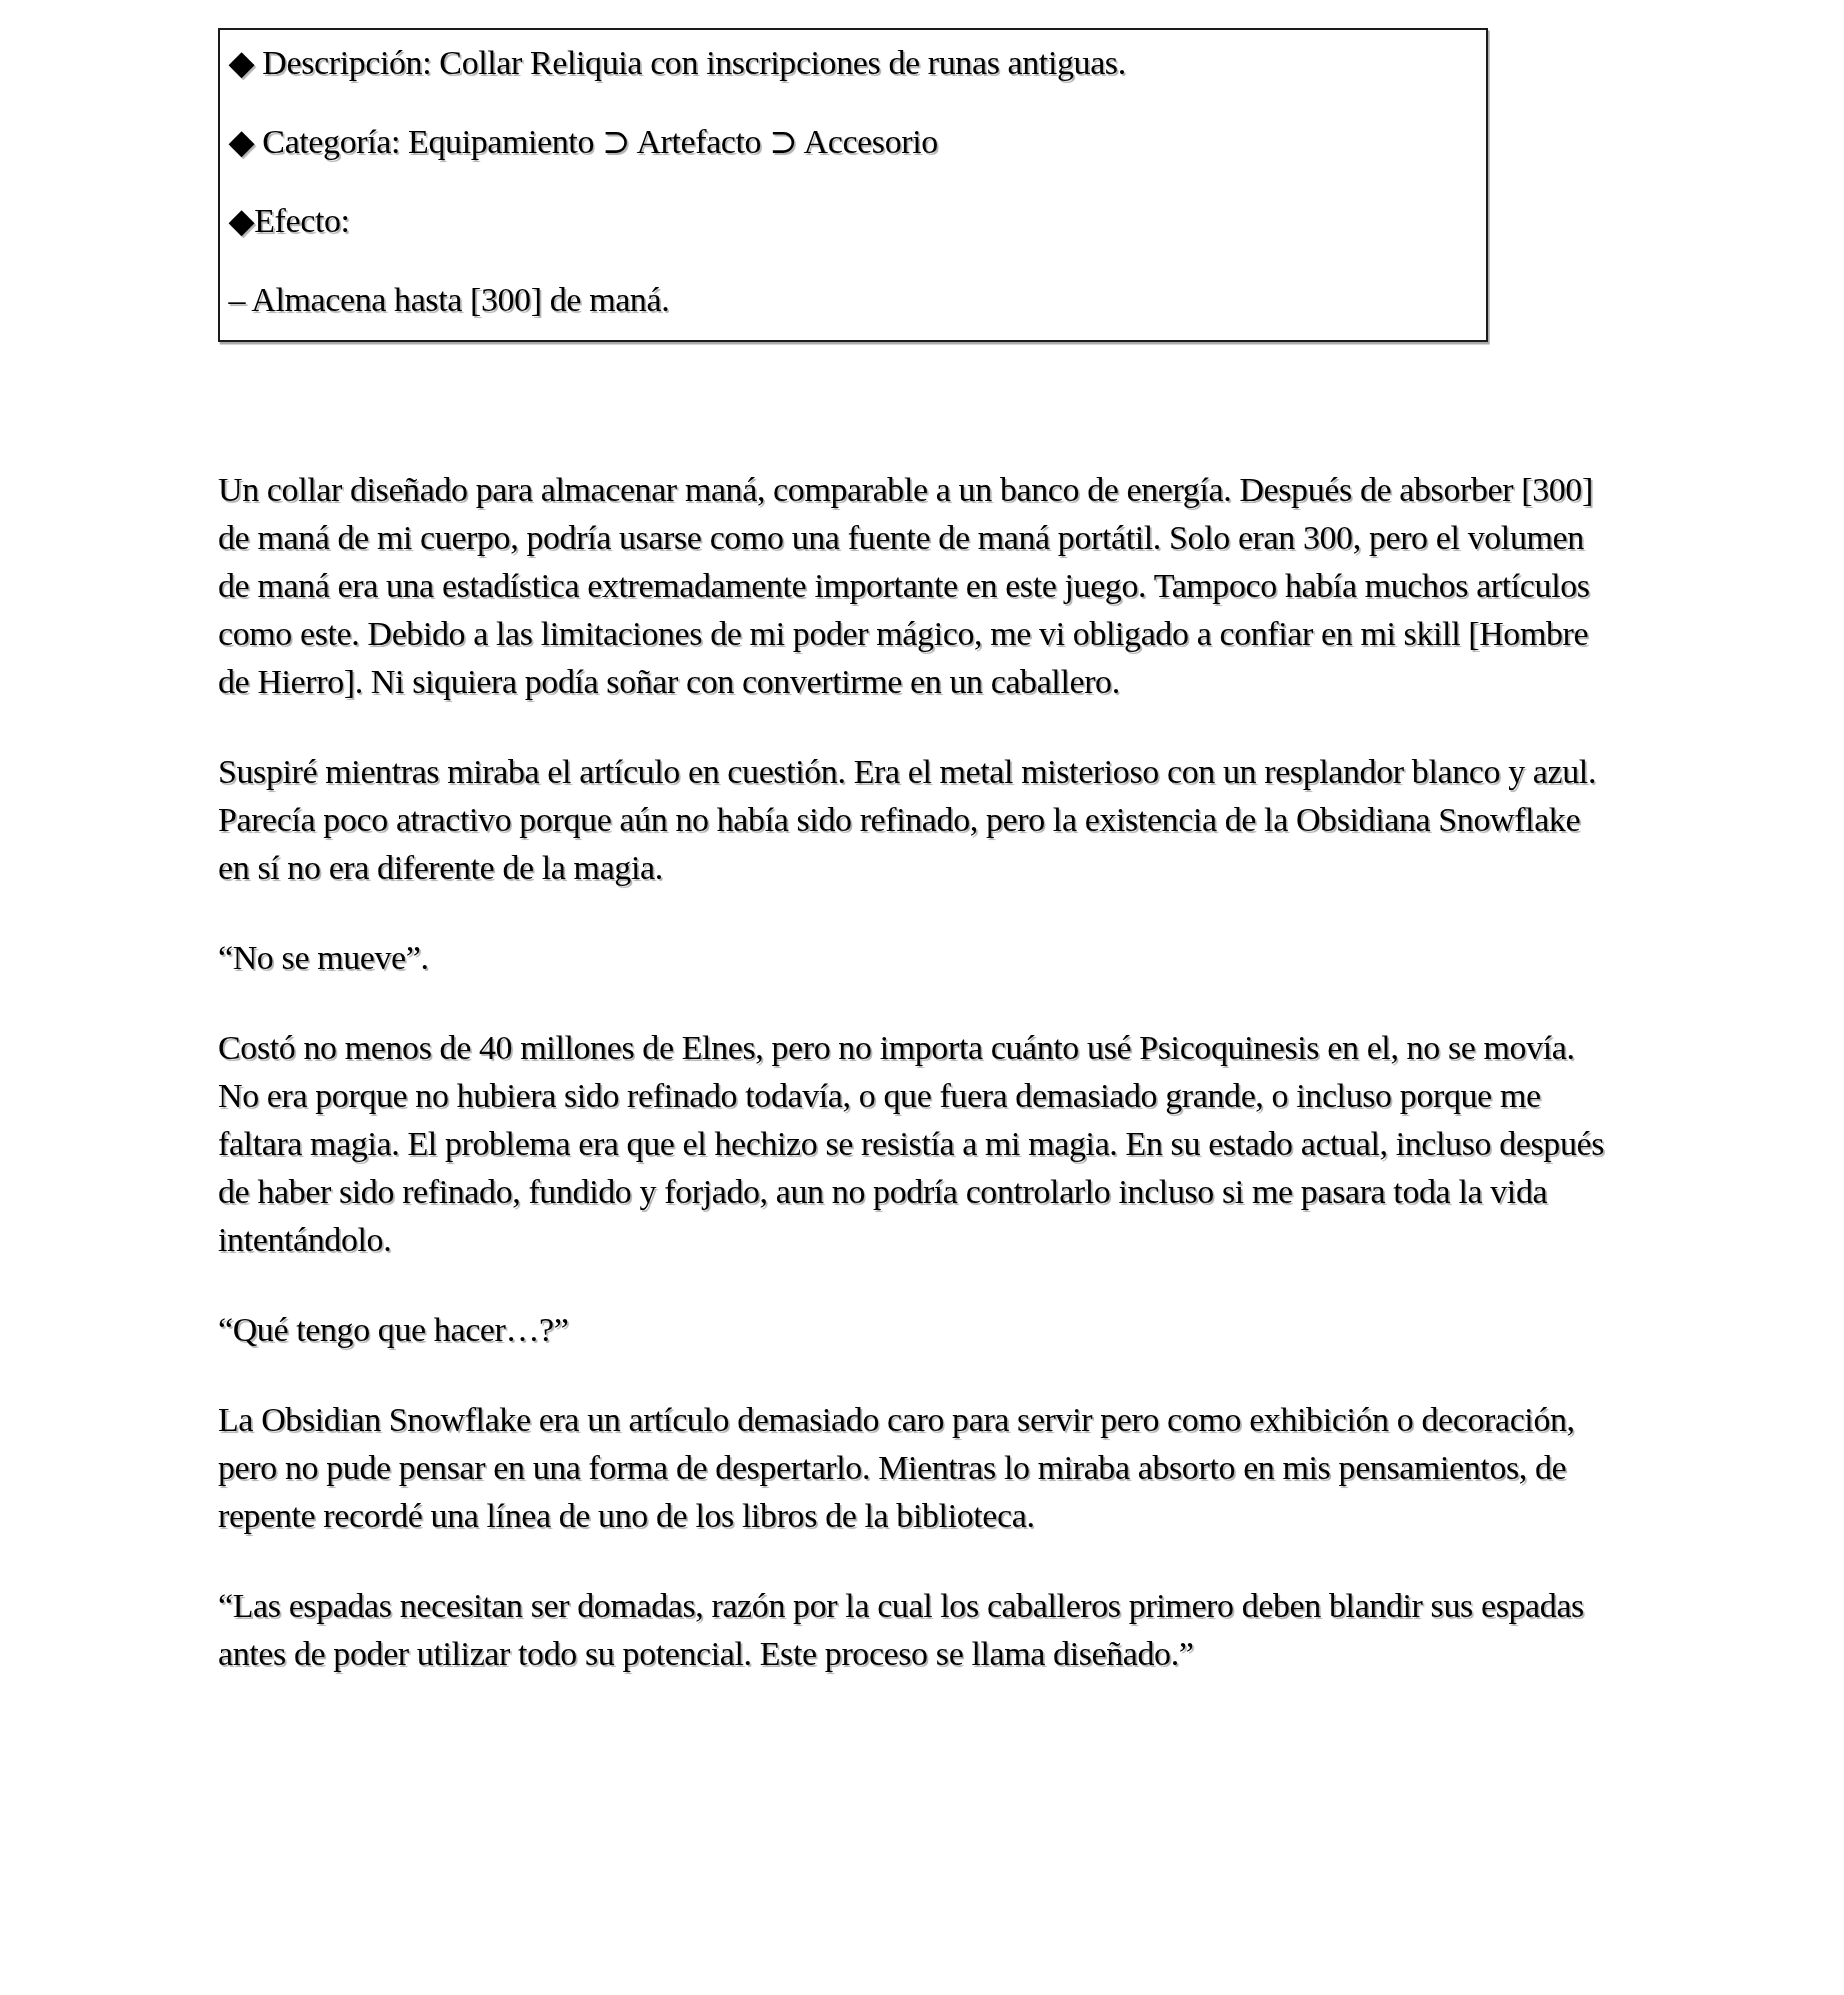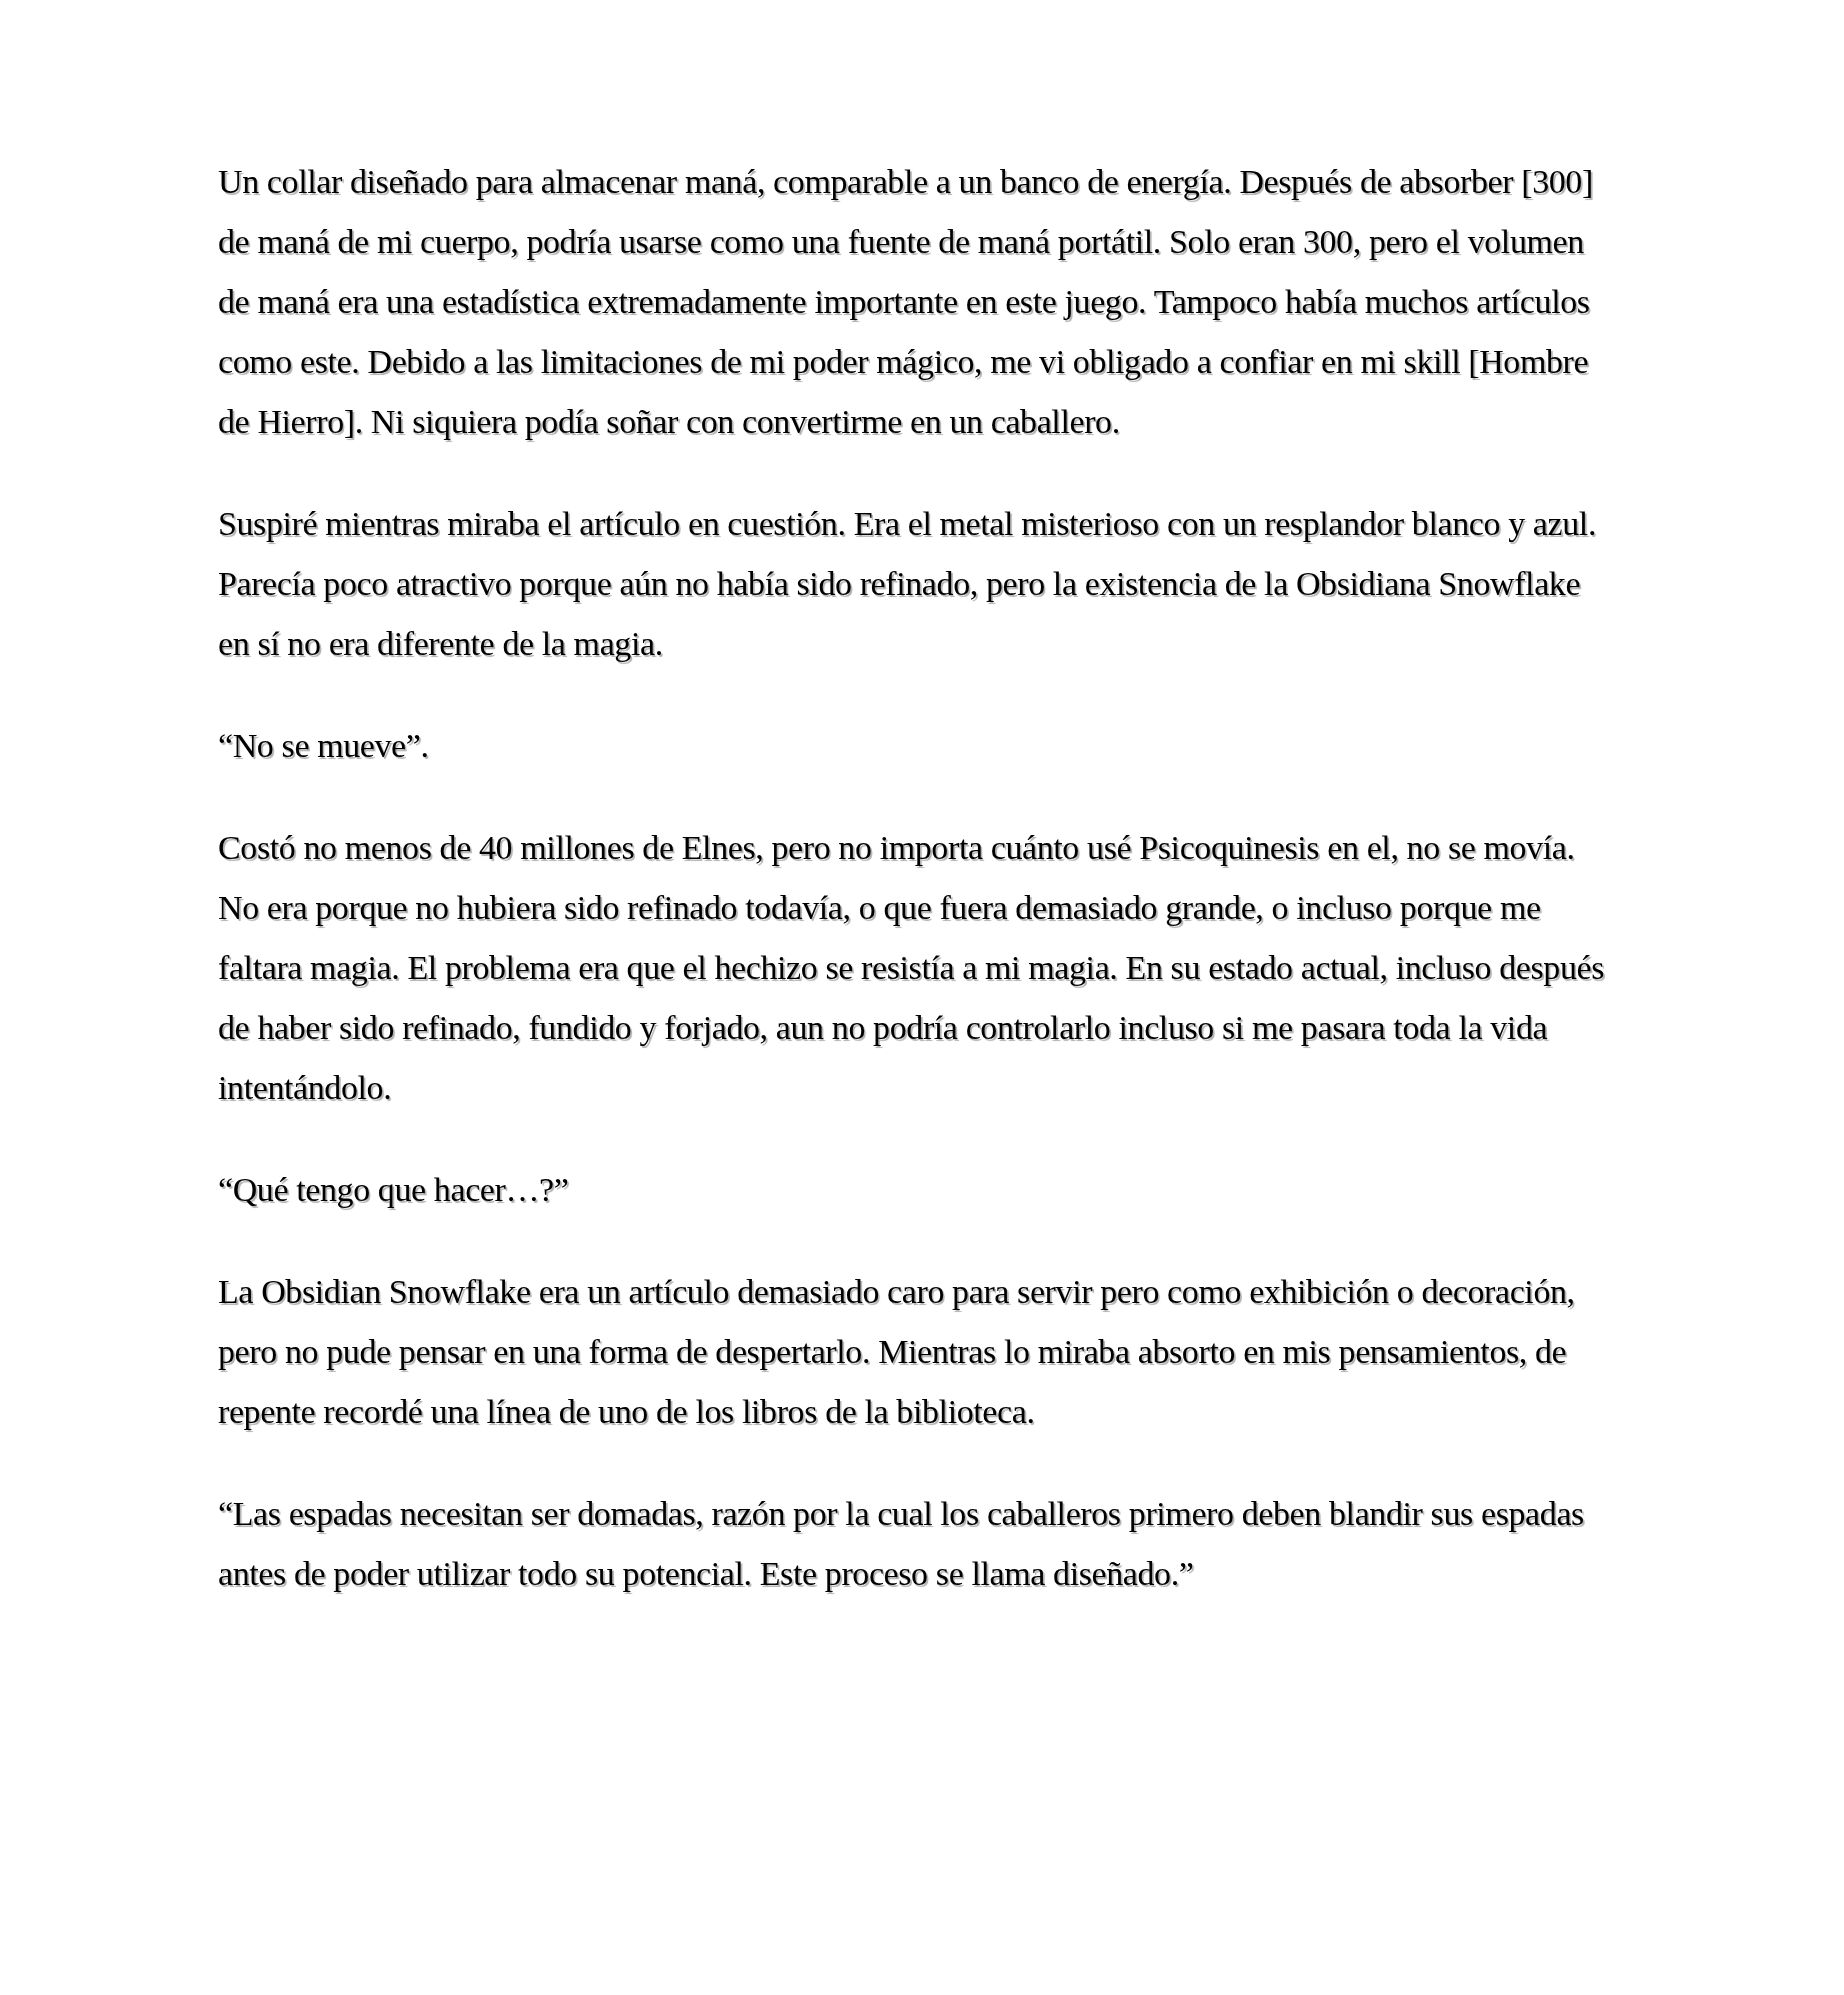--- a/index.html
+++ b/index.html
@@ -37,30 +37,36 @@
     margin-bottom: 0;
   }
   
   .content {
     width: 1390px;
     margin-top: 124px;
   }
   .content p {
     margin: 0 0 42px 0;
     font-size: 34px;
-    line-height: 60px;
+    line-height: 48px;
     letter-spacing: -0.4px;
     text-shadow: 1.7px 1.7px 0.8px #b3b3b3;
   }
 </style>
 </head>
 <body>
 
 <div class="page">
 
+  <div class="infobox">
+    <p>◆ Descripción: Collar Reliquia con inscripciones de runas antiguas.</p>
+    <p>◆ Categoría: Equipamiento ⊃ Artefacto ⊃ Accesorio</p>
+    <p>◆Efecto:</p>
+    <p>– Almacena hasta [300] de maná.</p>
+  </div>
 
   <div class="content">
     <p>Un collar diseñado para almacenar maná, comparable a un banco de energía. Después de absorber [300] de maná de mi cuerpo, podría usarse como una fuente de maná portátil. Solo eran 300, pero el volumen de maná era una estadística extremadamente importante en este juego. Tampoco había muchos artículos como este. Debido a las limitaciones de mi poder mágico, me vi obligado a confiar en mi skill [Hombre de Hierro]. Ni siquiera podía soñar con convertirme en un caballero.</p>
     <p>Suspiré mientras miraba el artículo en cuestión. Era el metal misterioso con un resplandor blanco y azul. Parecía poco atractivo porque aún no había sido refinado, pero la existencia de la Obsidiana Snowflake en sí no era diferente de la magia.</p>
     <p>“No se mueve”.</p>
     <p>Costó no menos de 40 millones de Elnes, pero no importa cuánto usé Psicoquinesis en el, no se movía. No era porque no hubiera sido refinado todavía, o que fuera demasiado grande, o incluso porque me faltara magia. El problema era que el hechizo se resistía a mi magia. En su estado actual, incluso después de haber sido refinado, fundido y forjado, aun no podría controlarlo incluso si me pasara toda la vida intentándolo.</p>
     <p>“Qué tengo que hacer…?”</p>
     <p>La Obsidian Snowflake era un artículo demasiado caro para servir pero como exhibición o decoración, pero no pude pensar en una forma de despertarlo. Mientras lo miraba absorto en mis pensamientos, de repente recordé una línea de uno de los libros de la biblioteca.</p>
     <p>“Las espadas necesitan ser domadas, razón por la cual los caballeros primero deben blandir sus espadas antes de poder utilizar todo su potencial. Este proceso se llama diseñado.”</p>
   </div>

